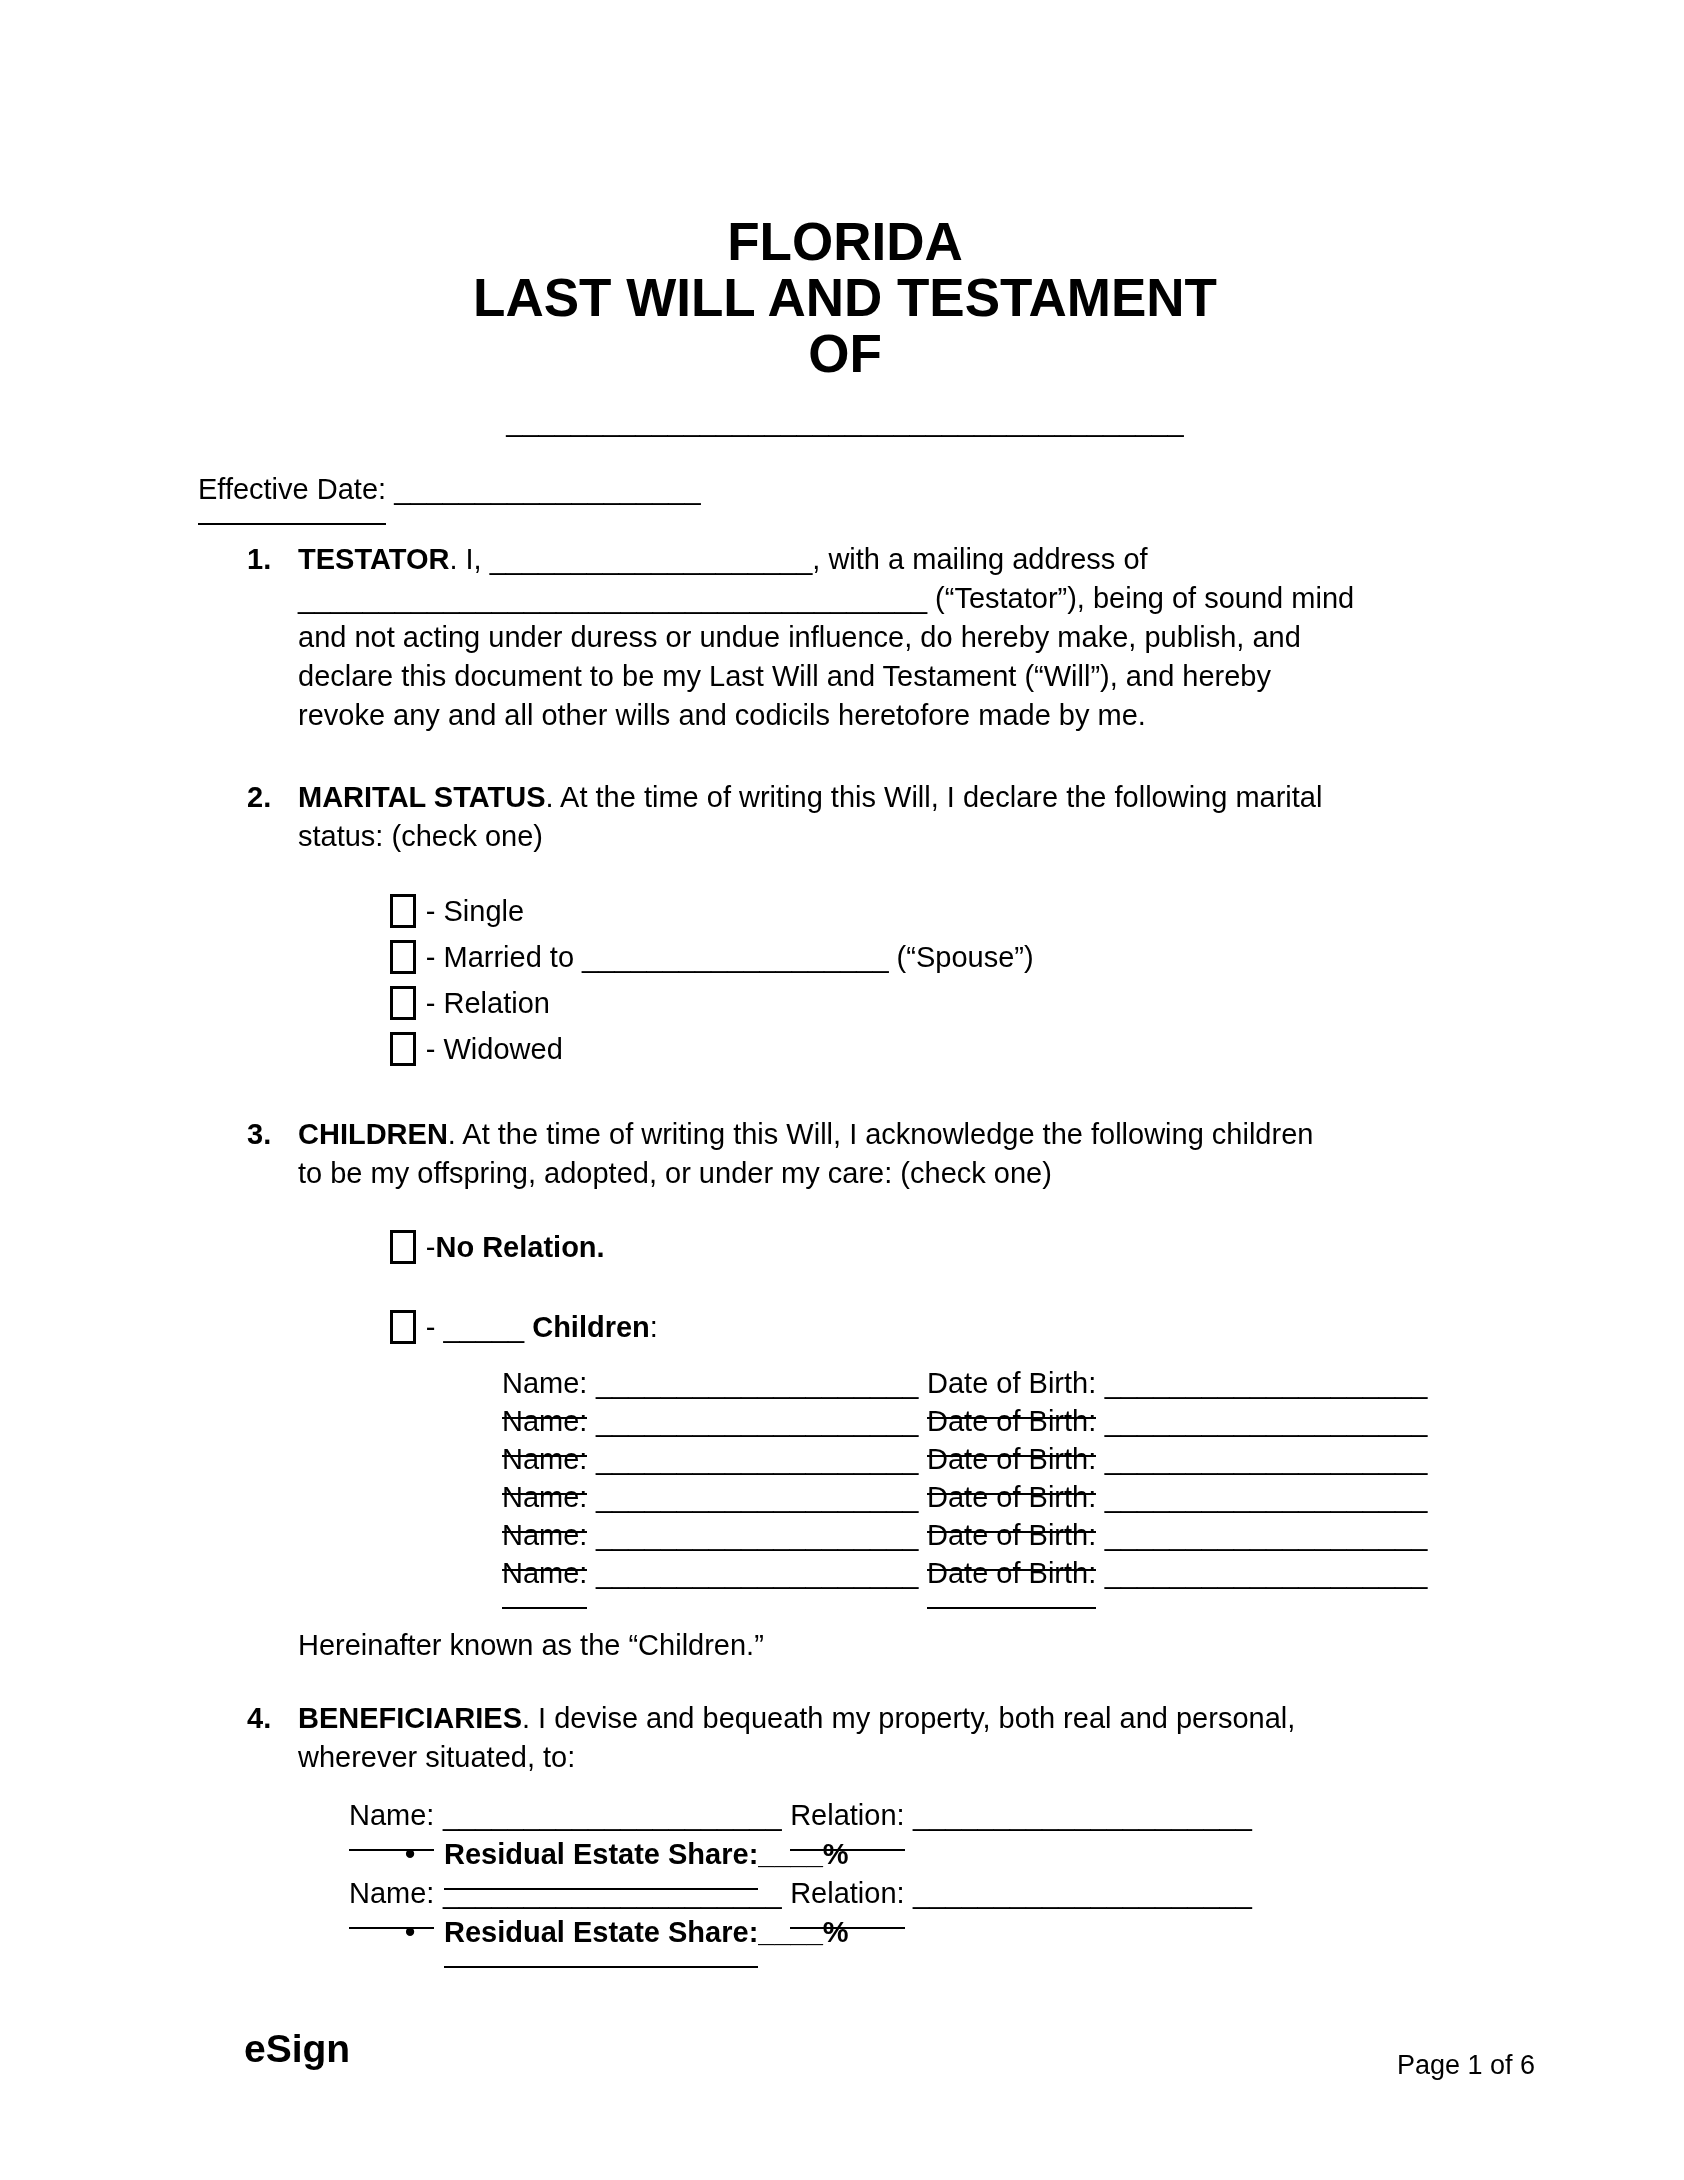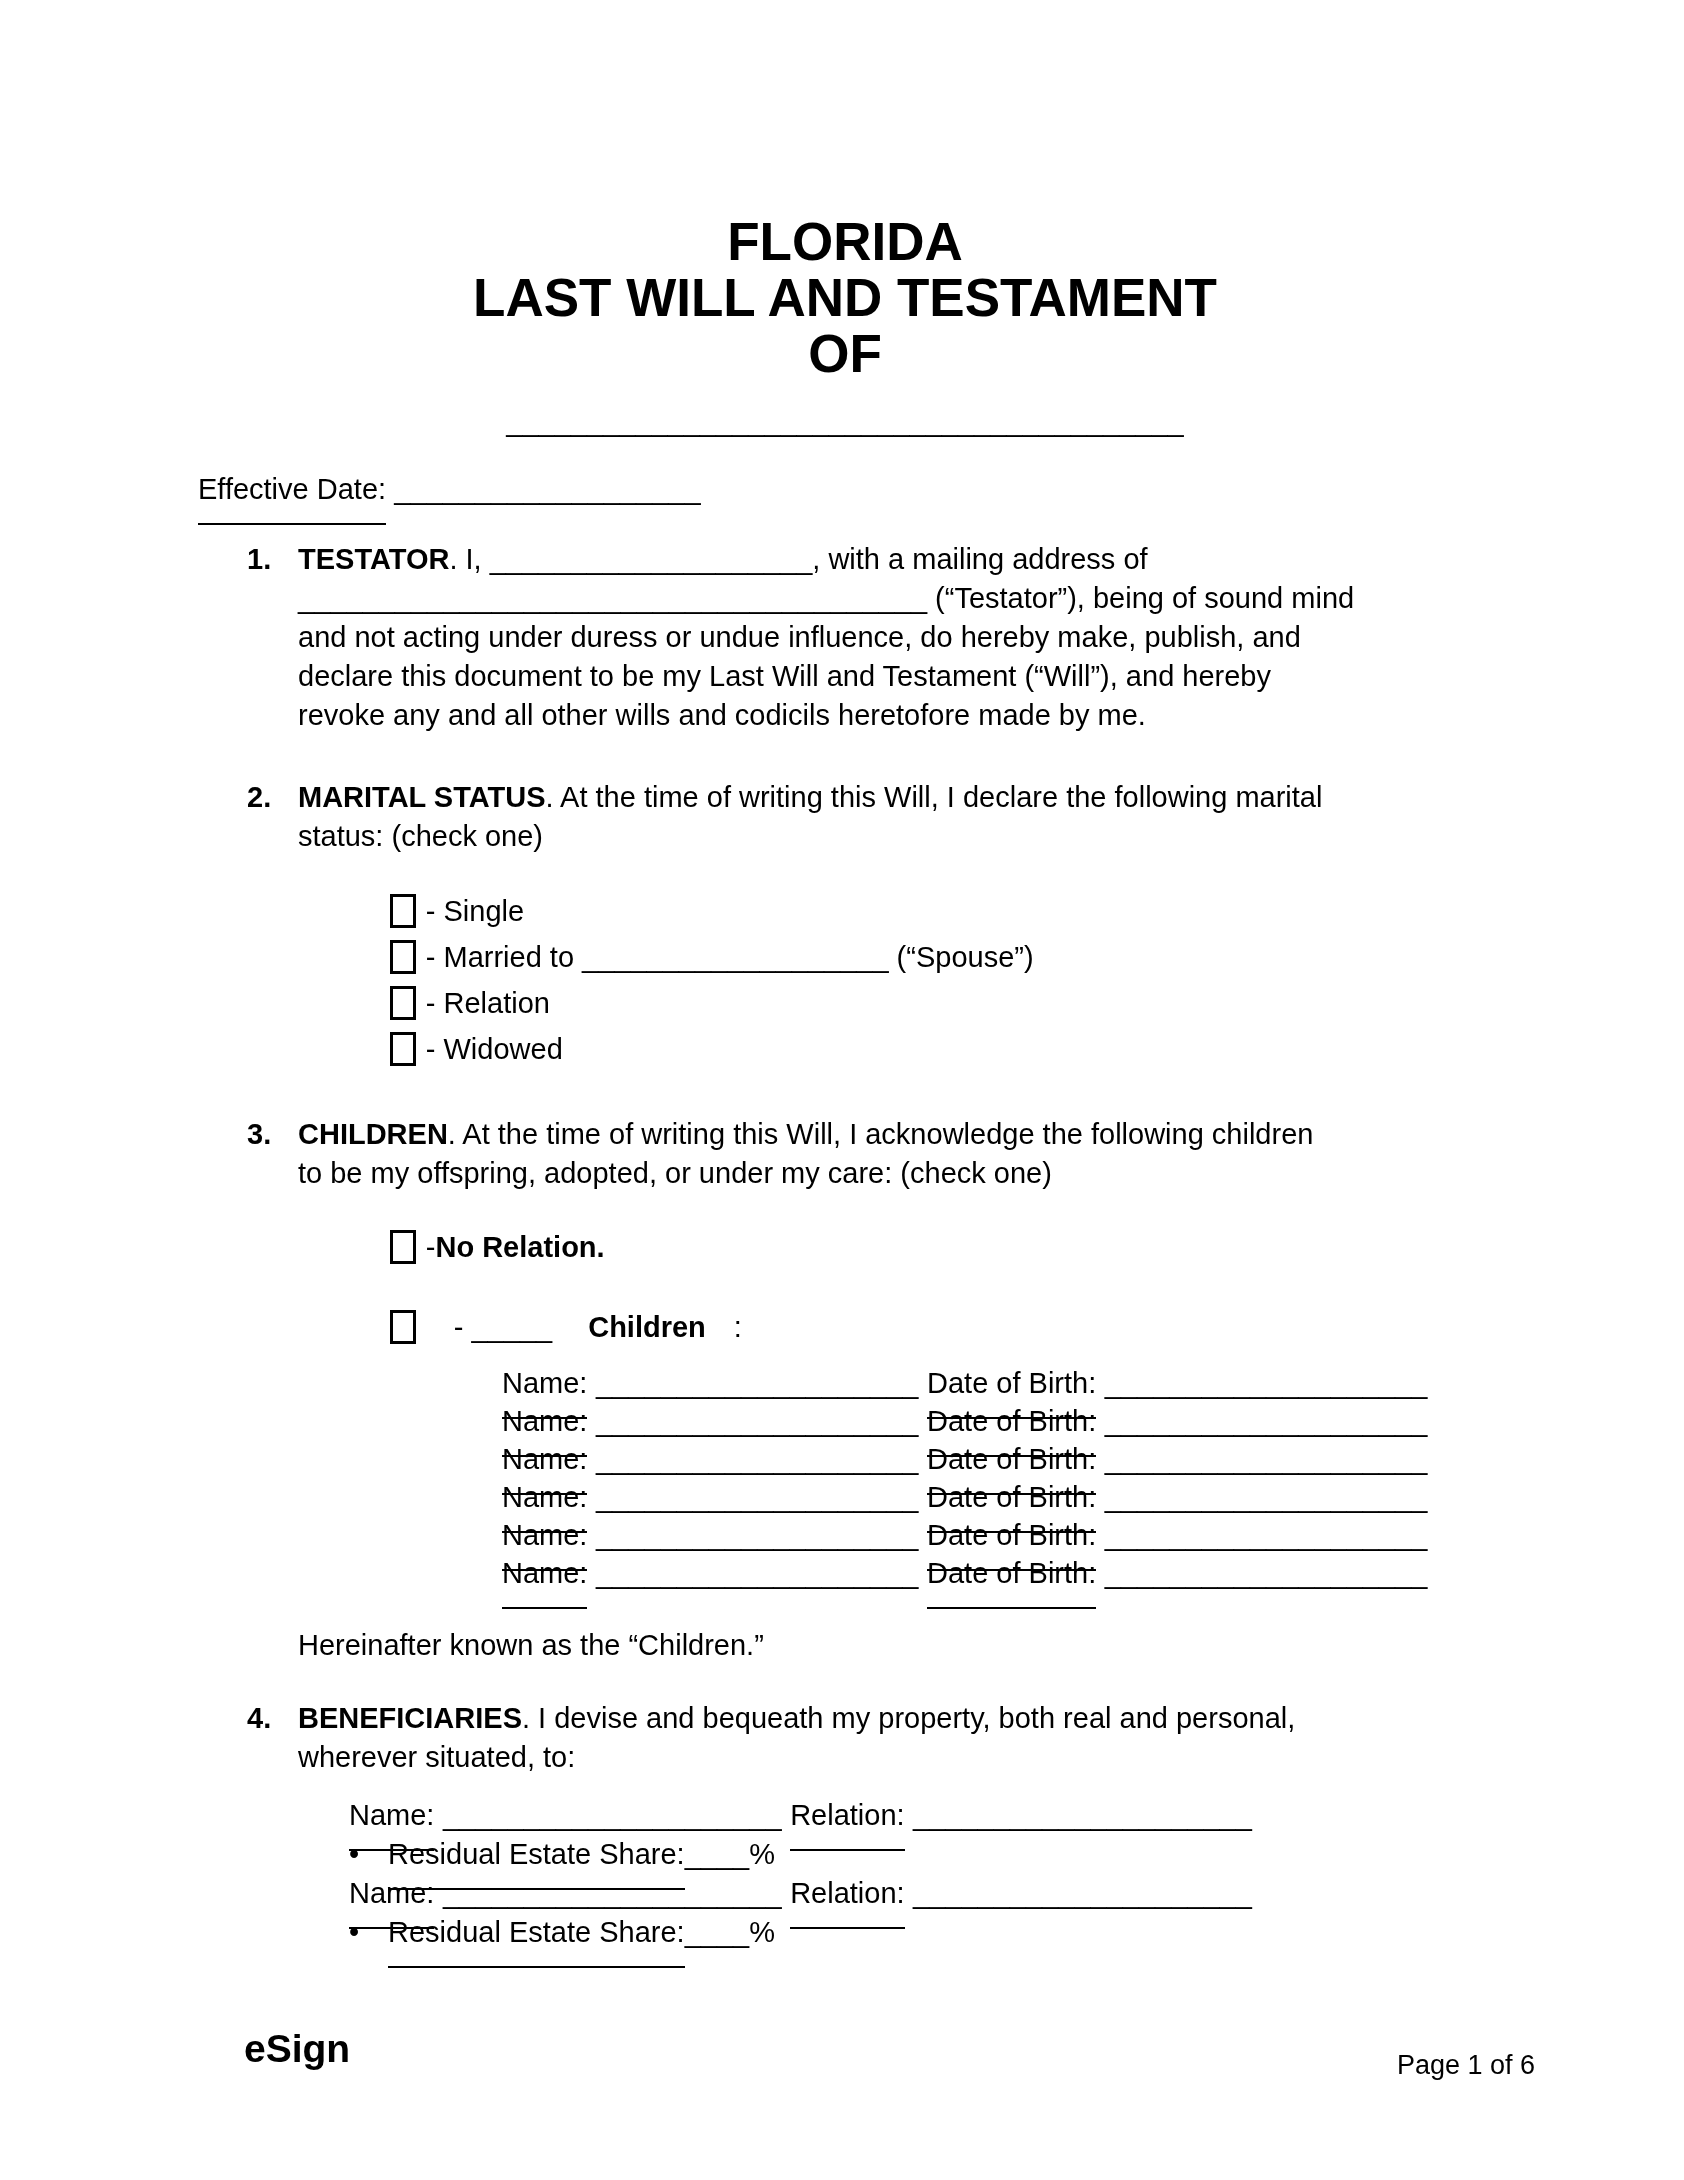--- a/index.html
+++ b/index.html
@@ -15,35 +15,35 @@
   .ul { border-bottom:2.6px solid #000; padding-bottom:18px; }
   .para { display:flex; margin-top:31px; }
   .para.gap50 { margin-top:43px; }
   .para.gap40 { margin-top:34px; }
   .num { flex:none; width:51px; margin-left:49px; font-weight:bold; }
   .ptext { width:1193px; }
   .pre { white-space:pre-wrap; }
   .checklist { margin-left:192px; margin-top:32px; }
   .check-row { display:flex; align-items:center; line-height:46px; }
   .check-row.solo { margin-top:31px; }
-  .check-row.solo2 { margin-top:34px;gap:28px; }
+  .check-row.solo2 { margin-top:34px; }
   .checkbox {
     flex:none; display:inline-block; width:25.6px; height:34px;
     border:3.4px solid #000; box-sizing:border-box; margin-right:10.2px; background:#fff;
   }
   .children-rows { margin-left:304px; margin-top:13.6px; }
   .crow { line-height:38px; white-space:nowrap; }
   .crow .lbl { margin-right:8.5px; }
   .crow .blank { margin-right:8.5px; }
   .hereinafter { margin-left:100px; margin-top:34px; }
   .ben { margin-left:151px; margin-top:19px; }
   .brow { line-height:39px; white-space:nowrap; }
   .brow .lbl { margin-right:8.5px; }
   .brow .blank { margin-right:8.5px; }
-  .bullet-row { line-height:39px; white-space:nowrap; }
+  .bullet-row { margin-left:56px; line-height:39px; white-space:nowrap;font-weight:bold; }
   .bullet-glyph { display:inline-block; width:39px; }
   .footer-brand { position:absolute; left:244px; top:2027px; font-size:39px; line-height:44px; font-weight:bold; }
   .footer-page { position:absolute; left:1397px; top:2048px; font-size:27px; line-height:34px; }
   b { font-weight:bold; }
 </style>
 </head>
 <body>
 
 <div class="page">
   <div class="content">

